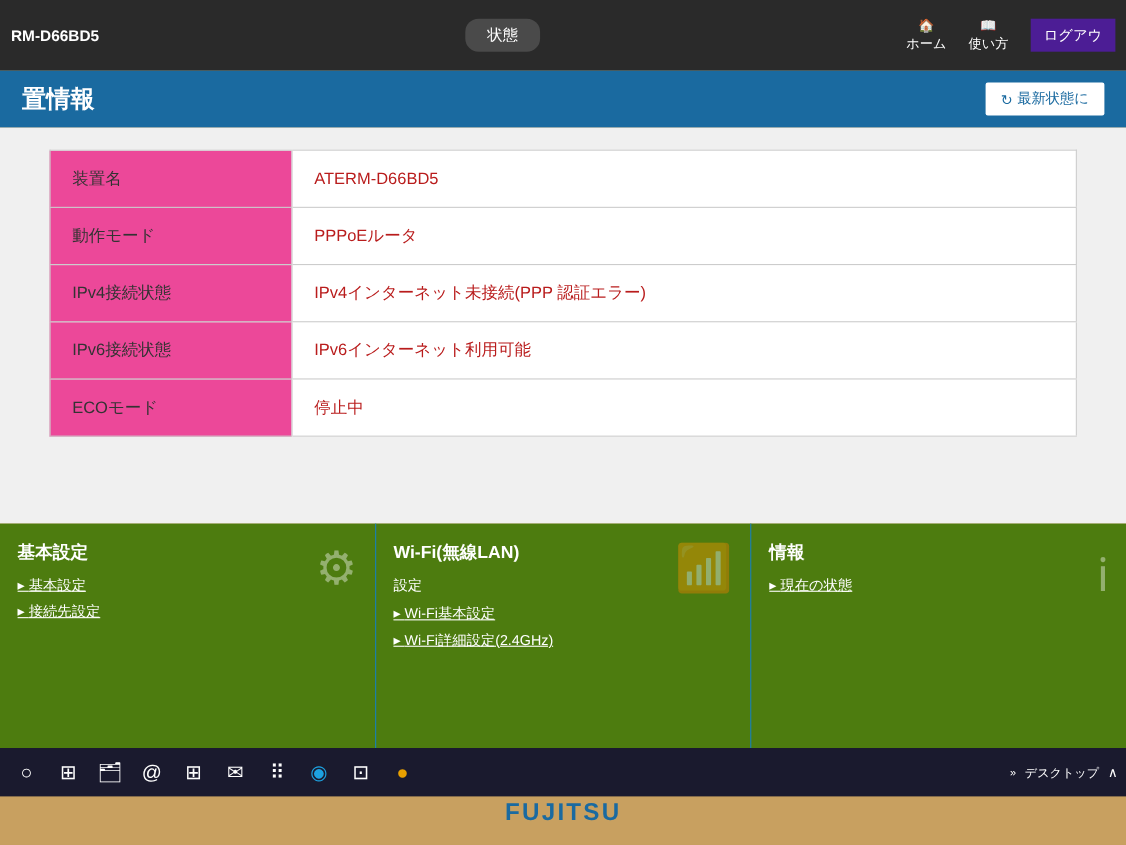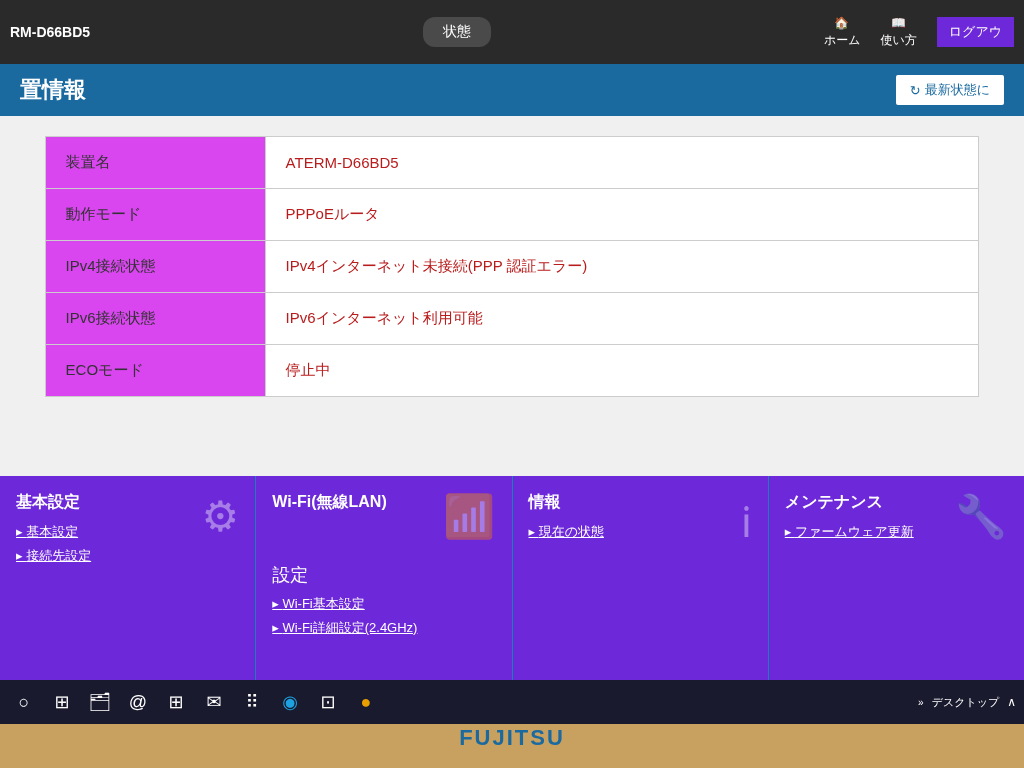--- a/index.html
+++ b/index.html
@@ -42,21 +42,21 @@
       font-size: 12px;
     }
     .top-nav-icon-group {
       display: flex;
       flex-direction: column;
       align-items: center;
       gap: 2px;
       cursor: pointer;
     }
     .logout-btn {
-      background: #6d28d9;
+      background: #4c1d95;
       color: #fff;
       padding: 6px 12px;
       font-size: 13px;
       border: none;
       cursor: pointer;
     }
 
     
     .page-header {
       background: #1a6aa0;
@@ -104,30 +104,30 @@
     }
     .info-table td {
       padding: 16px 20px;
       font-size: 15px;
       color: #b91c1c;
       border-right: 1px solid #ccc;
       vertical-align: middle;
     }
     .info-table td:first-child {
       width: 220px;
-      background: #d946ef;
+      background: #ec4899;
       color: #333;
     }
     .info-table td:last-child {
       border-right: none;
     }
 
     
     .bottom-menu {
-      background: #6d28d9;
+      background: #4d7c0f;
       height: 240px;
       display: flex;
       align-items: stretch;
     }
     .menu-section {
       flex: 1;
       padding: 16px;
       border-right: 1px solid #1880b8;
       display: flex;
       flex-direction: column;
@@ -137,23 +137,22 @@
       border-right: none;
     }
     .menu-section-title {
       color: #fff;
       font-size: 16px;
       font-weight: bold;
       margin-bottom: 10px;
     }
     .menu-section-subtitle {
       color: #fff;
-      font-size: 18px;
+      font-size: 13px;
       margin-bottom: 8px;
-      margin-top: 40px;
     }
     .menu-link {
       color: #fff;
       font-size: 13px;
       text-decoration: underline;
       display: block;
       margin-bottom: 6px;
       cursor: pointer;
     }
     .menu-link::before {
@@ -308,25 +307,20 @@
       <div class="menu-section-title">Wi-Fi(無線LAN)</div>
       <div class="menu-section-subtitle">設定</div>
       <span class="menu-link">Wi-Fi基本設定</span>
       <span class="menu-link">Wi-Fi詳細設定(2.4GHz)</span>
       <span class="menu-icon-wifi" style="position: absolute; right: 16px; top: 16px; font-size: 42px; color: rgba(255, 255, 255, 0.4);">📶</span>
     </div>
     <div class="menu-section">
       <div class="menu-section-title">情報</div>
       <span class="menu-link">現在の状態</span>
       <span class="menu-icon-info" style="position: absolute; right: 16px; top: 16px; font-size: 42px; color: rgba(255, 255, 255, 0.4);">ℹ</span>
-    </div>
-    <div class="menu-section">
-      <div class="menu-section-title">メンテナンス</div>
-      <span class="menu-link">ファームウェア更新</span>
-      <span class="menu-icon-wrench" style="position: absolute; right: 16px; top: 16px; font-size: 42px; color: rgba(255, 255, 255, 0.4);">🔧</span>
     </div>
   </div>
 
 <div class="taskbar">
   <div class="taskbar-icon">○</div>
   <div class="taskbar-icon">⊞</div>
   <div class="taskbar-icon">🗂</div>
   <div class="taskbar-icon">@</div>
   <div class="taskbar-icon">⊞</div>
   <div class="taskbar-icon">✉</div>

